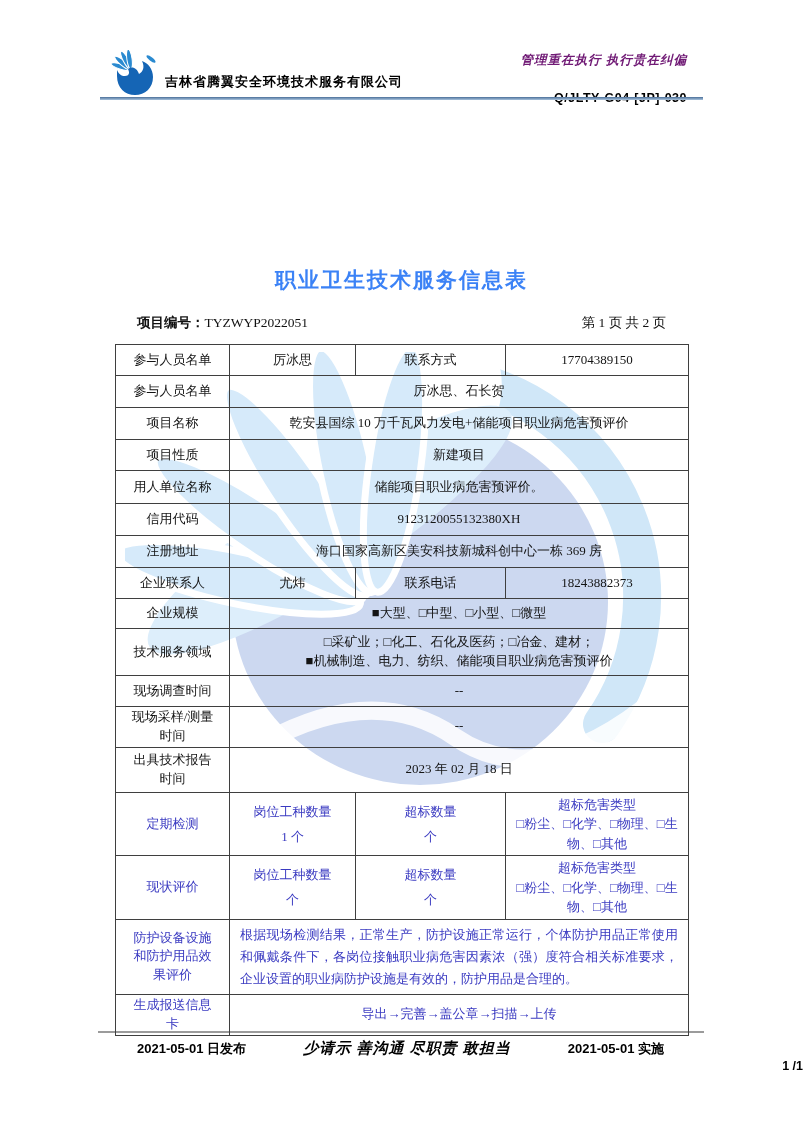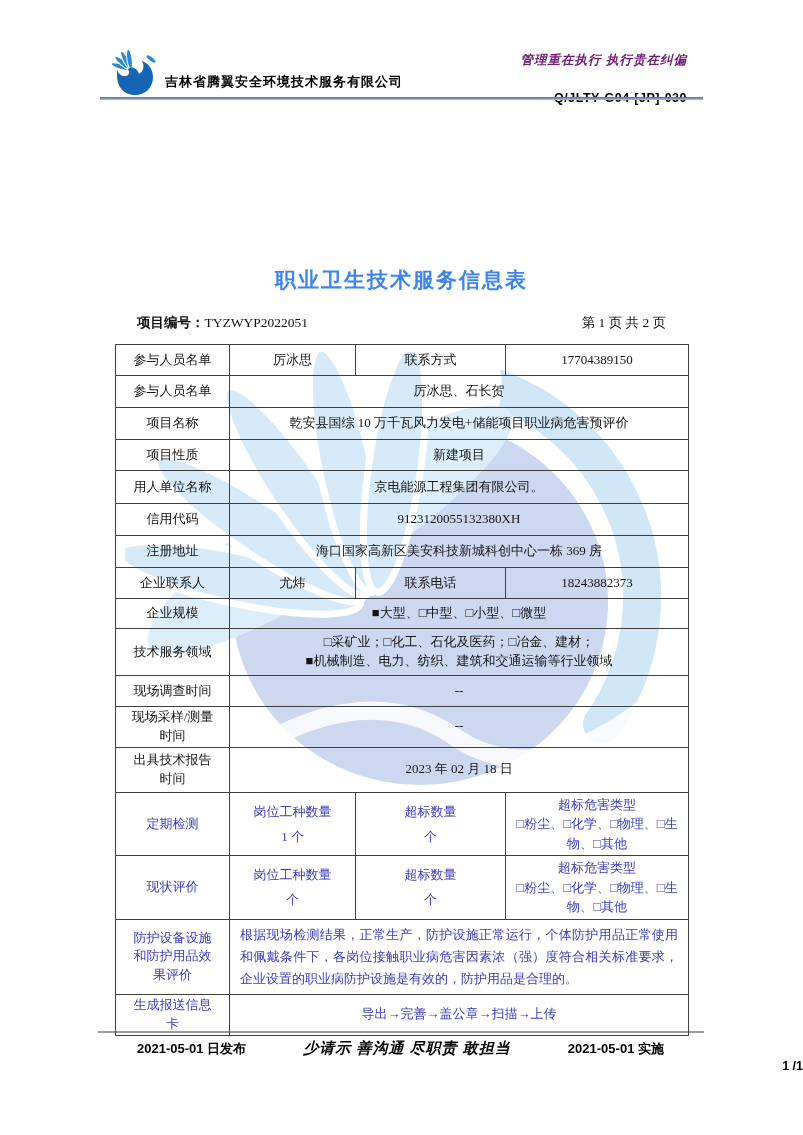--- a/index.html
+++ b/index.html
@@ -147,21 +147,21 @@
       <tr>
         <td class="lbl">项目名称</td>
         <td colspan="3">乾安县国综 10 万千瓦风力发电+储能项目职业病危害预评价</td>
       </tr>
       <tr>
         <td class="lbl">项目性质</td>
         <td colspan="3">新建项目</td>
       </tr>
       <tr>
         <td class="lbl">用人单位名称</td>
-        <td colspan="3">京电能源工程集团有限公司。</td>
+        <td colspan="3">储能项目职业病危害预评价。</td>
       </tr>
       <tr>
         <td class="lbl">信用代码</td>
         <td colspan="3">9123120055132380XH</td>
       </tr>
       <tr>
         <td class="lbl">注册地址</td>
         <td colspan="3">海口国家高新区美安科技新城科创中心一栋 369 房</td>
       </tr>
       <tr>
@@ -171,21 +171,21 @@
         <td>18243882373</td>
       </tr>
       <tr>
         <td class="lbl">企业规模</td>
         <td colspan="3">■大型、□中型、□小型、□微型</td>
       </tr>
       <tr>
         <td class="lbl">技术服务领域</td>
         <td colspan="3">
           <div>□采矿业；□化工、石化及医药；□冶金、建材；</div>
-          <div>■机械制造、电力、纺织、建筑和交通运输等行业领域</div>
+          <div>■机械制造、电力、纺织、储能项目职业病危害预评价</div>
         </td>
       </tr>
       <tr>
         <td class="lbl">现场调查时间</td>
         <td colspan="3">--</td>
       </tr>
       <tr>
         <td class="lbl">现场采样/测量时间</td>
         <td colspan="3">--</td>
       </tr>

